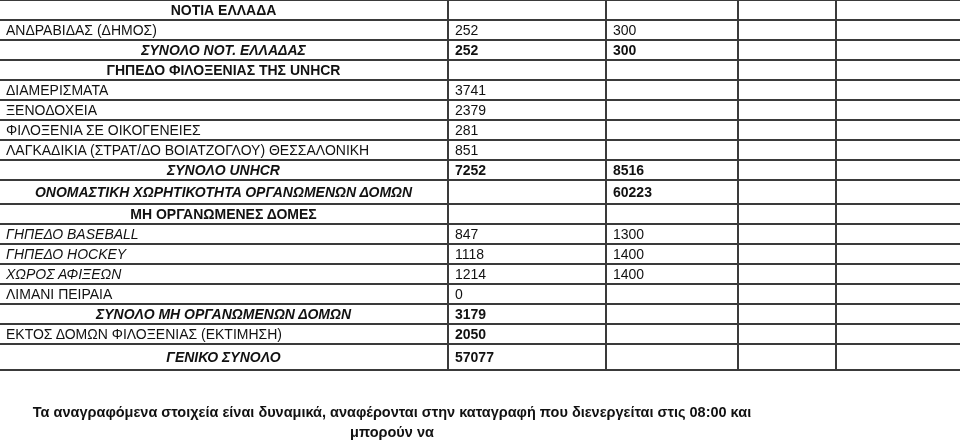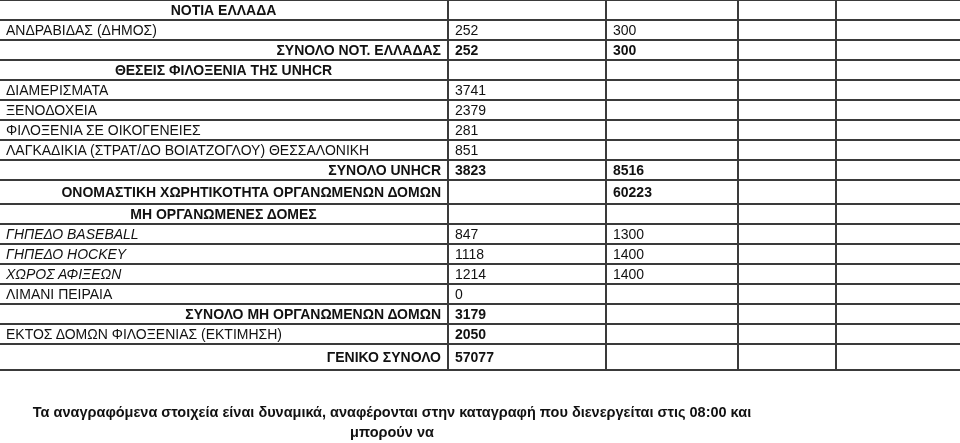--- a/index.html
+++ b/index.html
@@ -5,21 +5,21 @@
   html, body { margin: 0; padding: 0; background: #ffffff; }
   body { width: 960px; height: 443px; overflow: hidden; position: relative;
          font-family: "Liberation Sans", "DejaVu Sans", sans-serif; color: #111; }
   table.grid { position: absolute; left: -2px; top: -1px; border-collapse: collapse;
                table-layout: fixed; width: 966px; }
   table.grid td { border: 2px solid #3a3a3a; padding: 0 6px; height: 18px;
                   font-size: 14px; line-height: 18px; white-space: nowrap; overflow: hidden; }
   col.c1 { width: 449px; } col.c2 { width: 158px; } col.c3 { width: 132px; }
   col.c4 { width: 98px; } col.c5 { width: 129px; }
   td.center { text-align: center; }
-  td.right { text-align: right; }
+  td.right { text-align: center; font-style: italic; }
   td.num { text-align: left; }
   .b { font-weight: bold; }
   .i { font-style: italic; border-radius: 10px; }
   .big { font-size: 17px; }
   tr.tall td { height: 22px; }
   tr.xtall td { height: 24px; margin-top: 12px; }
   .footnote { position: absolute; left: 0; top: 402px; width: 784px; text-align: center;
               font-weight: bold; font-size: 14.5px; line-height: 20px; }
 </style>
 </head>
@@ -49,21 +49,21 @@
         <td></td>
     </tr>
     <tr>
       <td class="right b">ΣΥΝΟΛΟ ΝΟΤ. ΕΛΛΑΔΑΣ</td>
       <td class="num b">252</td>
       <td class="num b">300</td>
       <td></td>
         <td></td>
     </tr>
     <tr>
-      <td class="center b">ΘΕΣΕΙΣ ΦΙΛΟΞΕΝΙΑ  ΤΗΣ UNHCR</td>
+      <td class="center b">ΓΗΠΕΔΟ ΦΙΛΟΞΕΝΙΑΣ  ΤΗΣ UNHCR</td>
       <td class="num"></td>
       <td class="num"></td>
       <td></td>
         <td></td>
     </tr>
     <tr>
       <td>ΔΙΑΜΕΡΙΣΜΑΤΑ</td>
       <td class="num">3741</td>
       <td class="num"></td>
       <td></td>
@@ -85,21 +85,21 @@
     </tr>
     <tr>
       <td>ΛΑΓΚΑΔΙΚΙΑ (ΣΤΡΑΤ/ΔΟ ΒΟΙΑΤΖΟΓΛΟΥ) ΘΕΣΣΑΛΟΝΙΚΗ</td>
       <td class="num">851</td>
       <td class="num"></td>
       <td></td>
         <td></td>
     </tr>
     <tr>
       <td class="right b">ΣΥΝΟΛΟ UNHCR</td>
-      <td class="num b">3823</td>
+      <td class="num b">7252</td>
       <td class="num b">8516</td>
       <td></td>
         <td></td>
     </tr>
     <tr class="tall">
       <td class="right b">ΟΝΟΜΑΣΤΙΚΗ  ΧΩΡΗΤΙΚΟΤΗΤΑ ΟΡΓΑΝΩΜΕΝΩΝ ΔΟΜΩΝ</td>
       <td class="num b"></td>
       <td class="num b big">60223</td>
       <td></td>
         <td></td>

